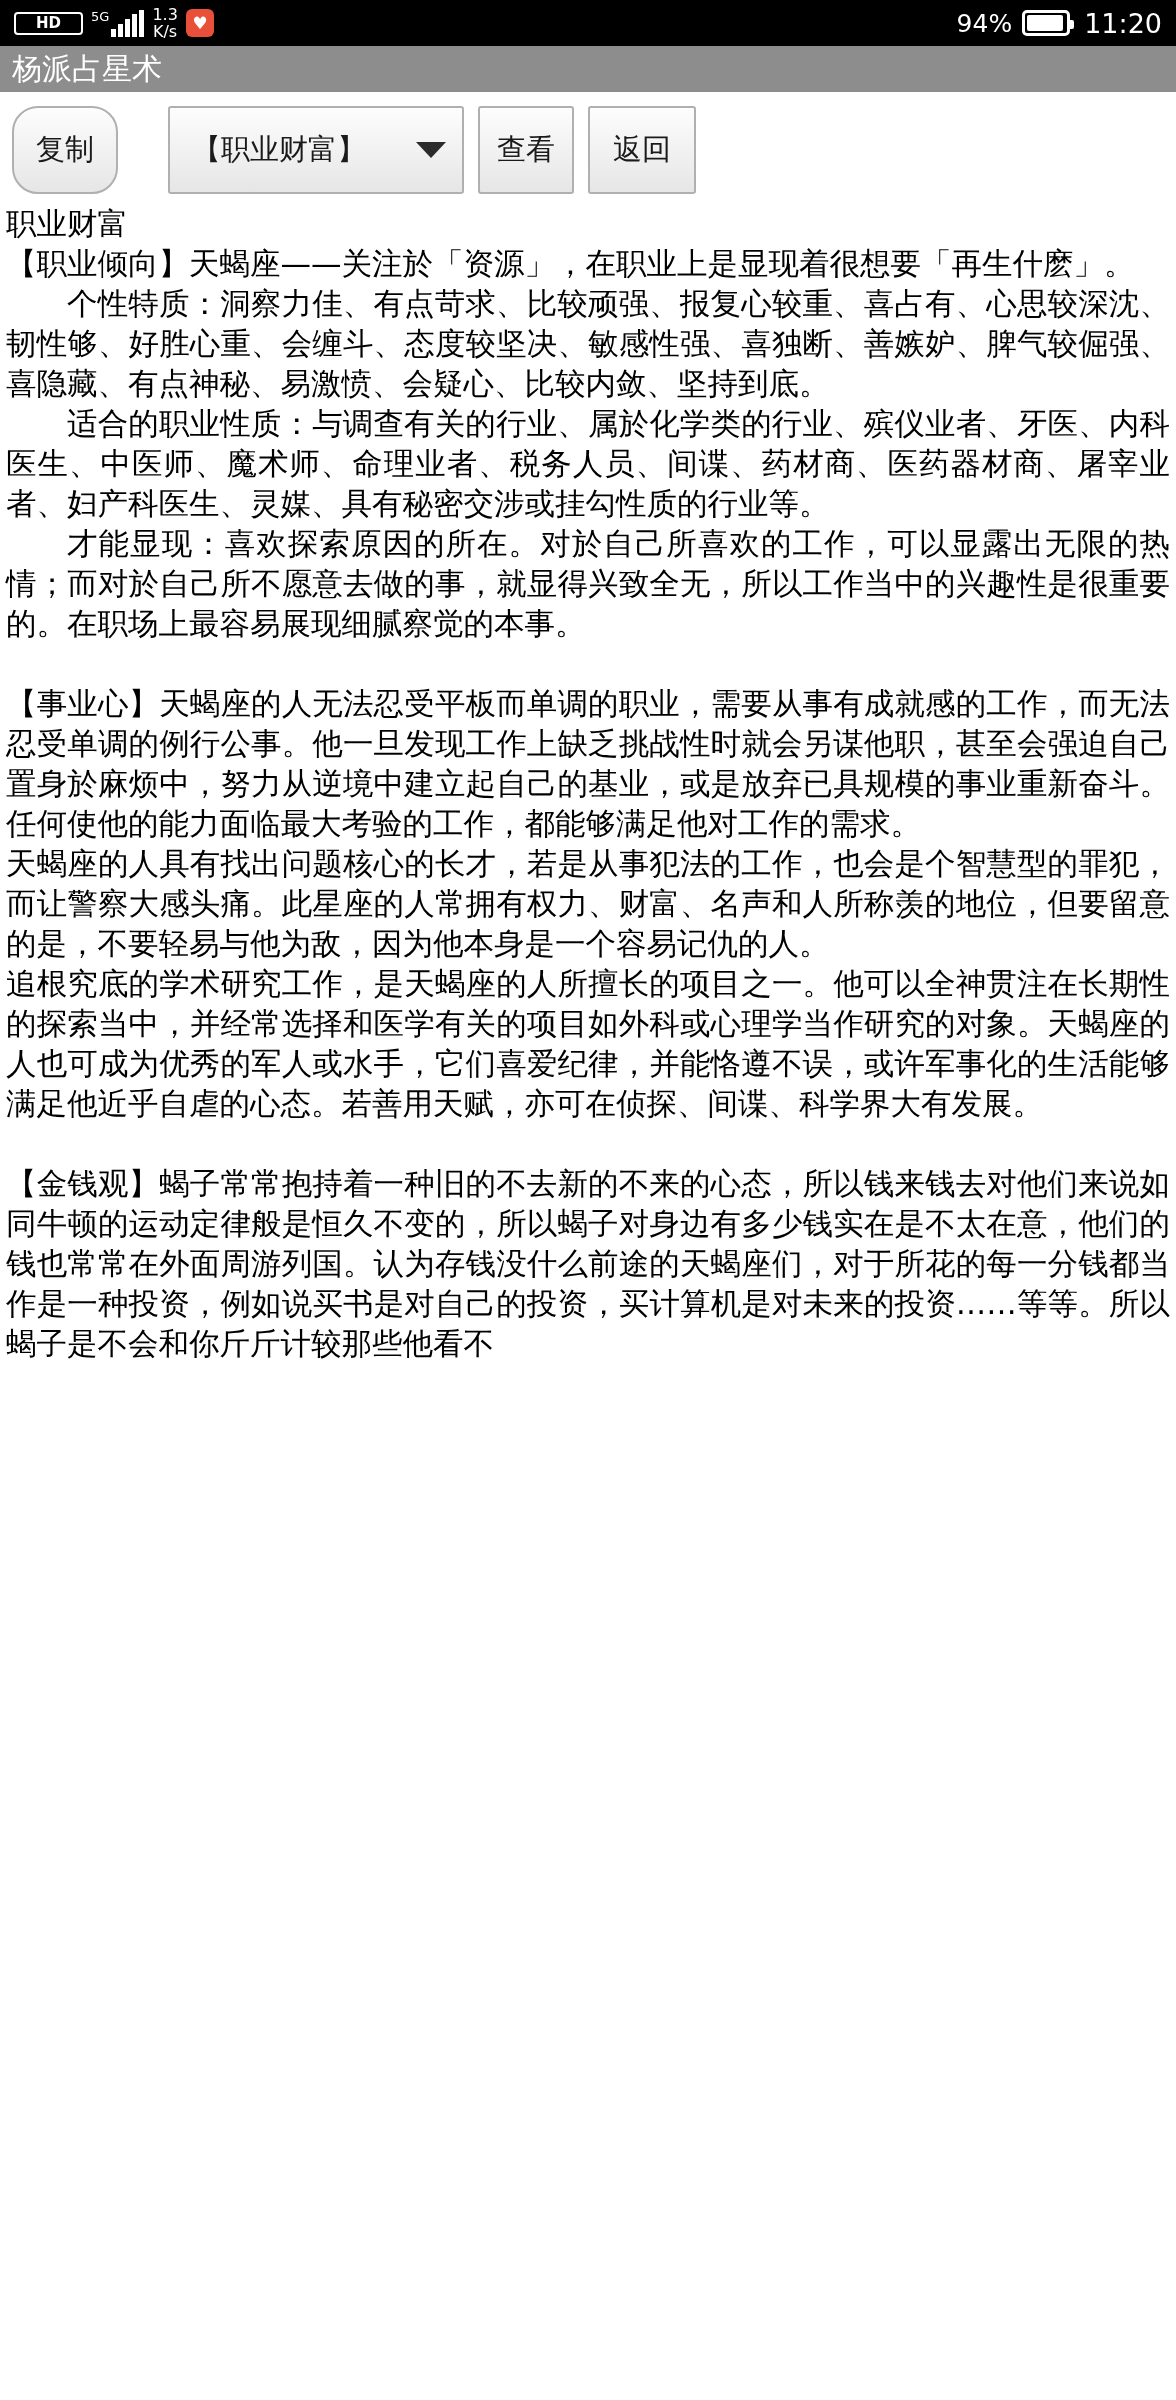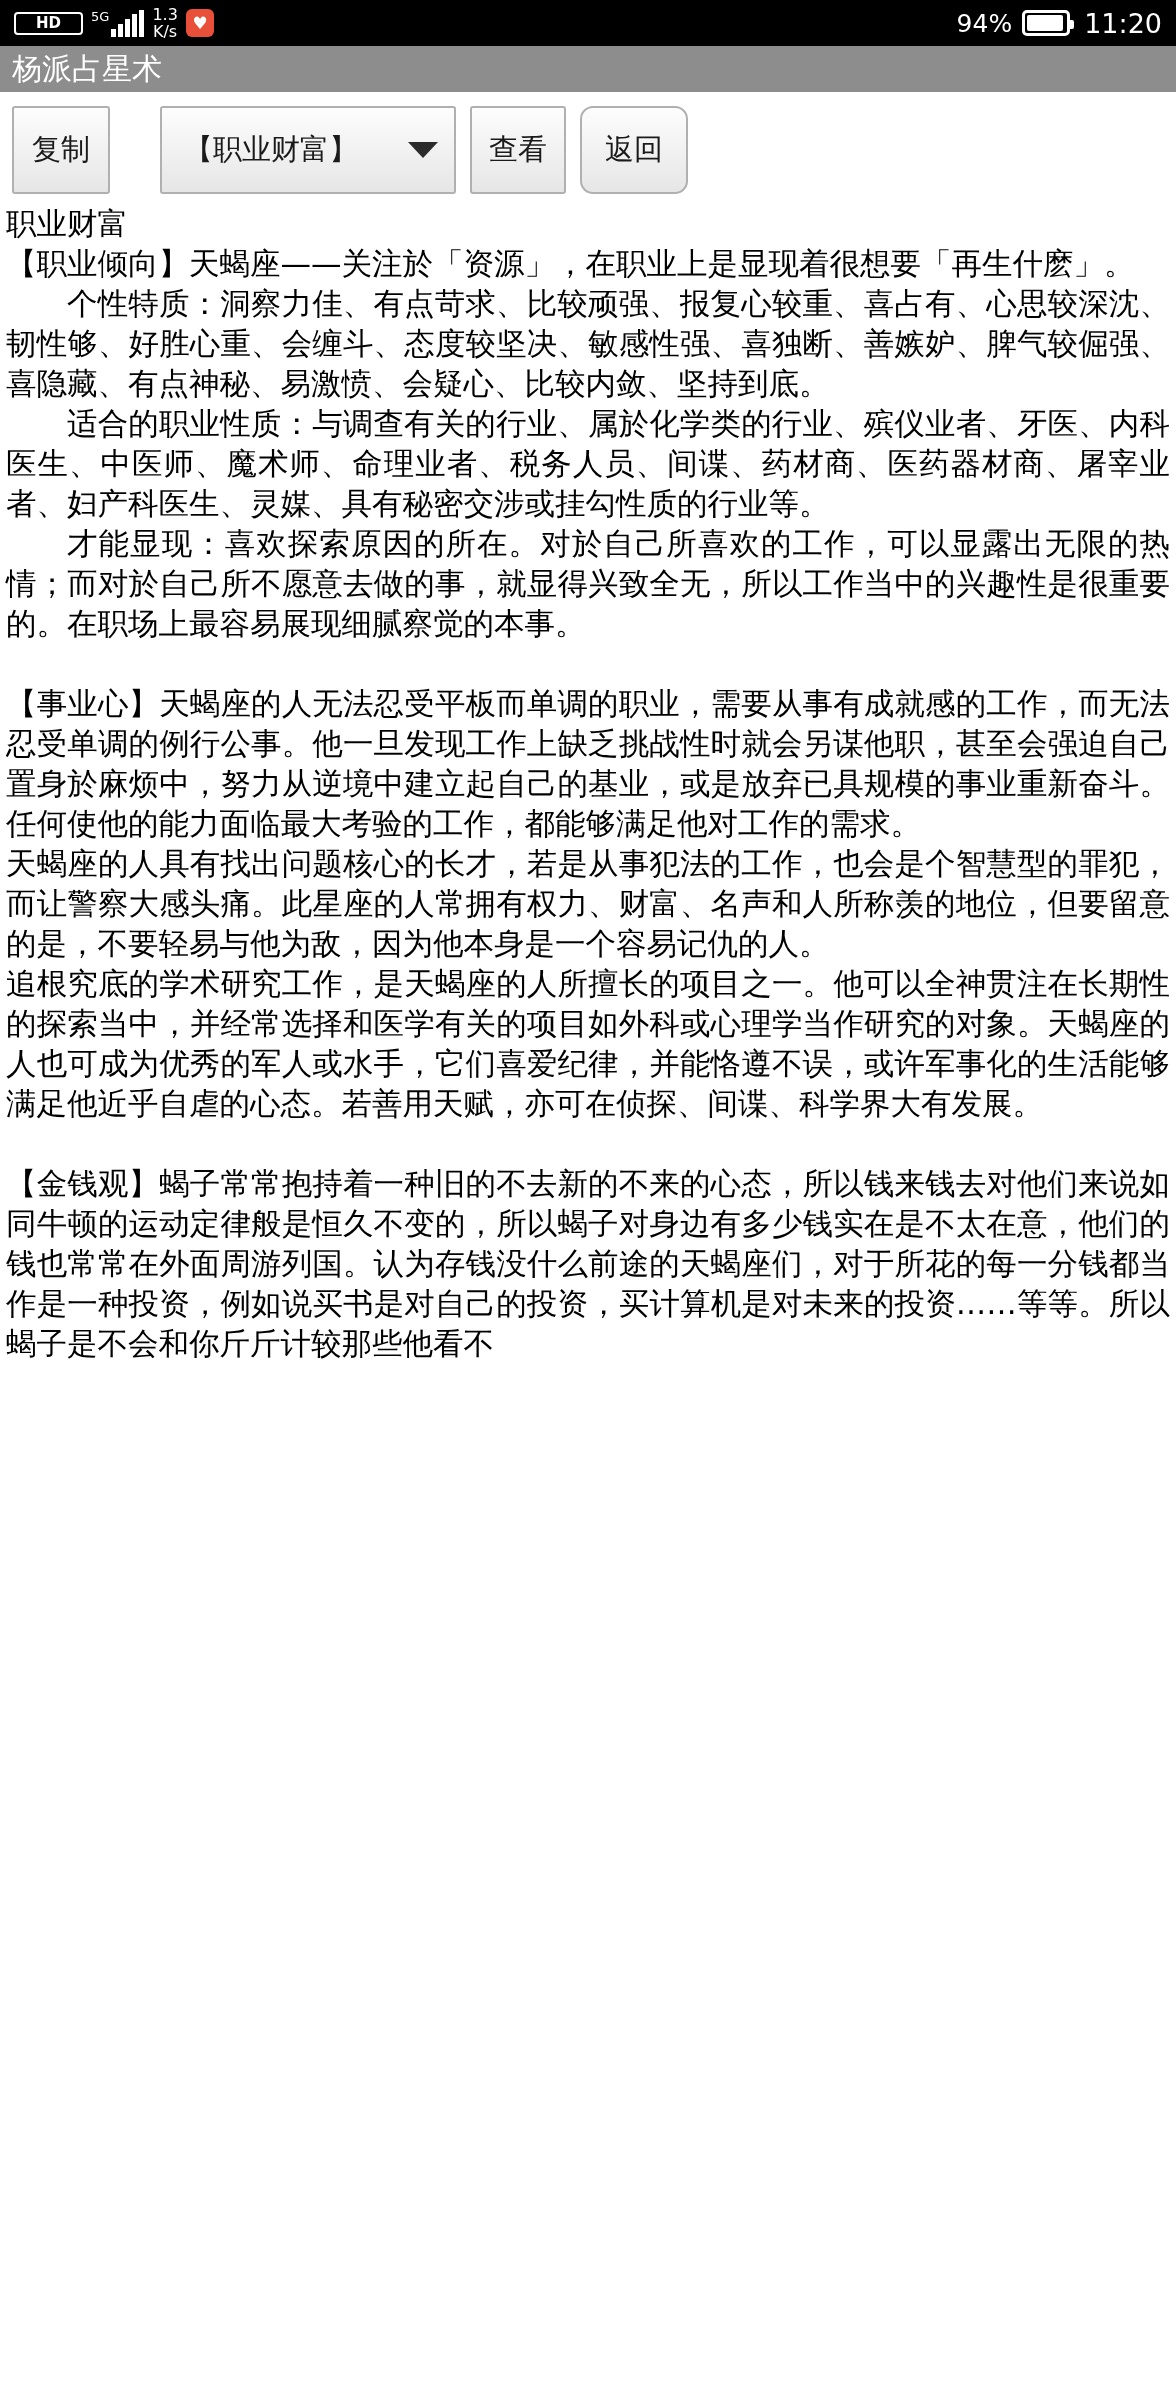--- a/index.html
+++ b/index.html
@@ -100,23 +100,23 @@
     padding: 0 16px 0 22px;
     margin-left: 36px;
   }
   .spinner .caret {
     width: 0; height: 0;
     border-left: 15px solid transparent;
     border-right: 15px solid transparent;
     border-top: 16px solid #2b2b2b;
     margin-left: 18px;
   }
-  .btn-copy { width: 98px; padding: 12px; }
+  .btn-copy { width: 106px; padding: 12px; border-radius: 26px; }
   .btn-view { width: 96px; padding: 8px; }
-  .btn-back { width: 108px; padding: 8px; border-radius: 13px; }
+  .btn-back { width: 108px; padding: 8px; }
 
   
   .content {
     padding: 0 6px 0 6px;
     font-size: 30.5px;
     line-height: 40px;
     color: #000000;
     letter-spacing: 0px;
   }
   .content p { margin: 0; text-align: justify; }

